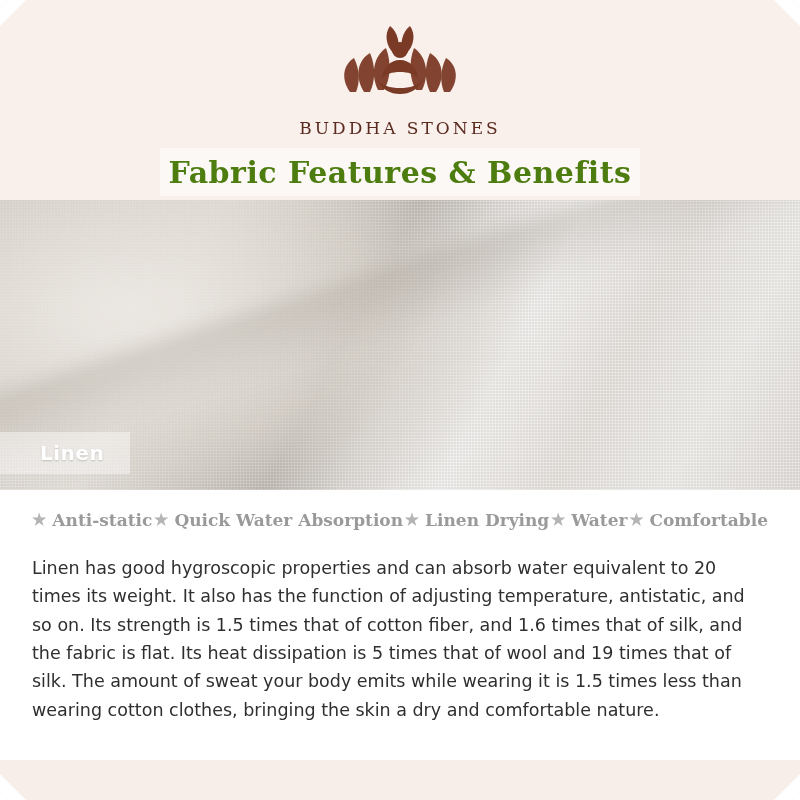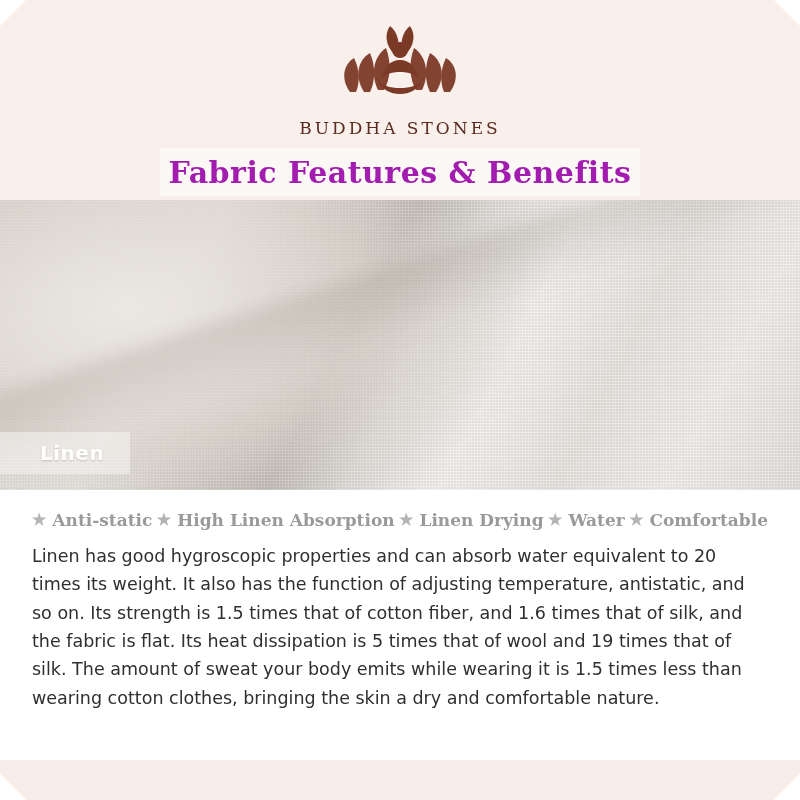--- a/index.html
+++ b/index.html
@@ -81,21 +81,21 @@
     height: 48px;
     background: rgba(255,255,255,0.55);
     display: flex;
     align-items: center;
     justify-content: center;
   }
   .title-band h1 {
     margin: 0;
     font-size: 30px;
     font-weight: bold;
-    color: #a21caf;
+    color: #4d7c0f;
     font-family: "DejaVu Serif", serif;
     letter-spacing: 0.5px;
   }
 
   
   .hero {
     position: relative;
     height: 290px;
     overflow: hidden;
     background: #d9d2cb;
@@ -181,21 +181,21 @@
     font-family: "DejaVu Serif", serif;
     white-space: nowrap;
   }
   .star {
     color: #b4b4b4;
     font-size: 16px;
     line-height: 1;
   }
 
   .description {
-    margin: 4px 0 0 0;
+    margin: 16px 0 0 0;
     font-size: 17.5px;
     line-height: 1.62;
     color: #2f2f2f;
     font-family: "DejaVu Sans", sans-serif;
   }
 
   .footer-band {
     position: absolute;
     left: 0;
     right: 0;
@@ -255,21 +255,21 @@
   <div class="content">
     <div class="features">
 
       <div class="feature">
         <span class="star">★</span>
         <span>Anti-static</span>
       </div>
 
       <div class="feature">
         <span class="star">★</span>
-        <span>High Linen Absorption</span>
+        <span>Quick Water Absorption</span>
       </div>
 
       <div class="feature">
         <span class="star">★</span>
         <span>Linen Drying</span>
       </div>
 
       <div class="feature">
         <span class="star">★</span>
         <span>Water</span>

